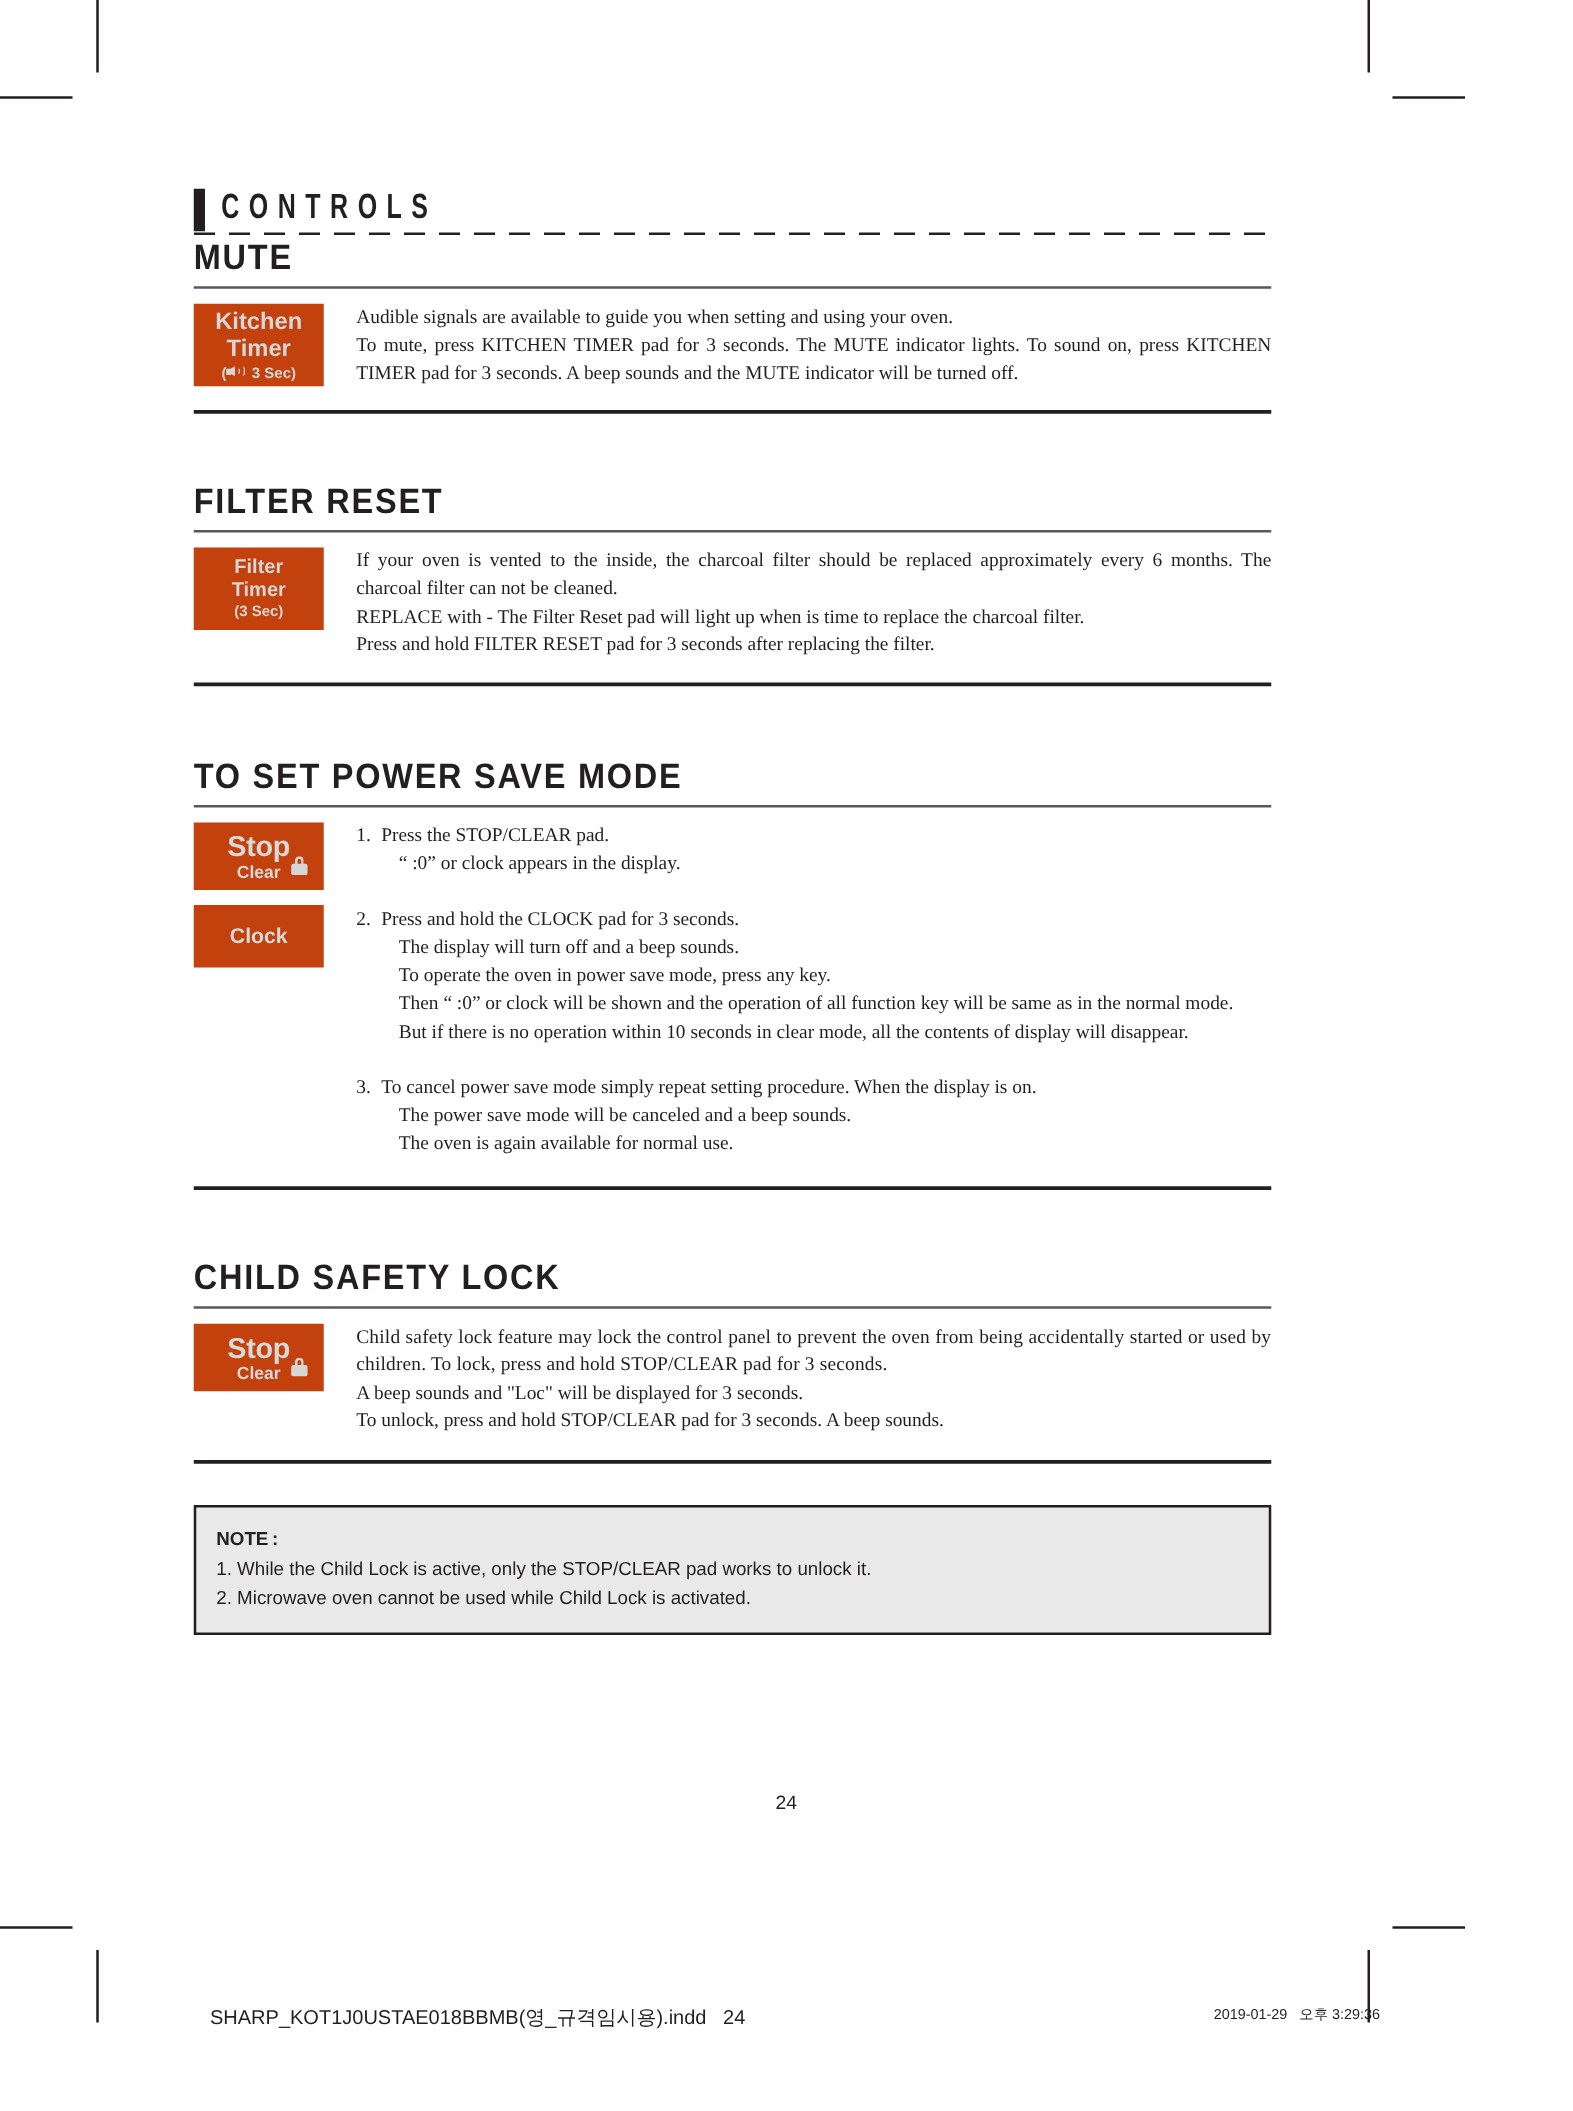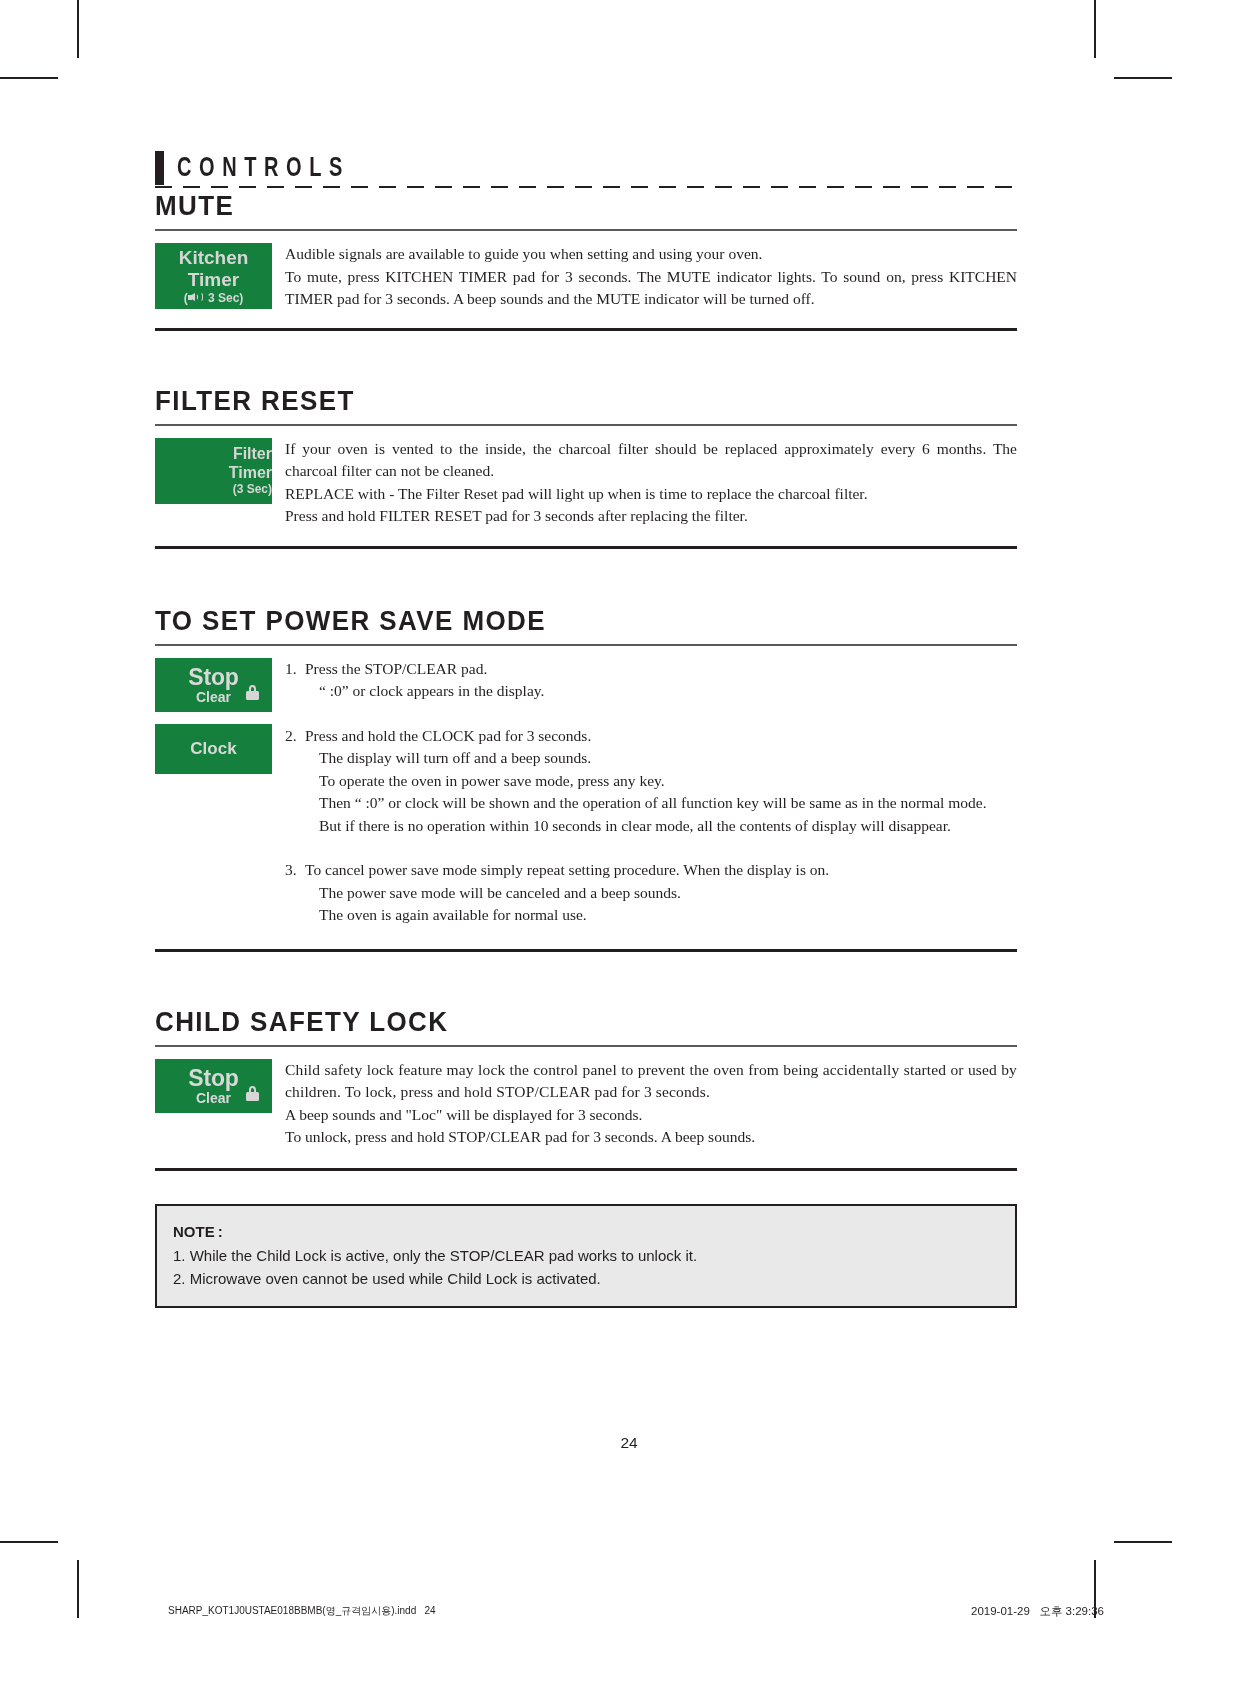--- a/index.html
+++ b/index.html
@@ -61,41 +61,41 @@
   }
   .rule-thin { width: 862px; height: 2px; background: #58595b; }
   .rule-thick { width: 862px; height: 3px; background: #231f20; }
 
   
   .row { display: flex; align-items: flex-start; }
   .padcol { width: 130px; flex: 0 0 130px; }
 
   
   .pad {
-    width: 117px;
-    background: #15803d;
+    width: 104px;
+    background: #c2410c;
     color: #d9d9d9;
     text-align: center;
     font-family: "Liberation Sans", sans-serif;
     display: flex;
     flex-direction: column;
     align-items: center;
     justify-content: center;
   }
   .pad .big {
     font-size: 19px; font-weight: bold; line-height: 1.15; color:#d6d6d6;
   }
   .pad .mid {
     font-size: 16px; font-weight: bold; line-height: 1.15; color:#d6d6d6;
   }
   .pad .small {
     font-size: 12px; font-weight: bold; line-height: 1.3; color:#d6d6d6;
   }
   .pad-kitchen { height: 66px; padding: 6px 0 5px; }
-  .pad-filter  { height: 66px; padding: 7px 0 5px; align-items: flex-end; }
+  .pad-filter  { height: 66px; padding: 7px 0 5px; }
   .pad-stop    { height: 54px; position: relative; padding-top: 3px; }
   .pad-clock   { height: 50px; }
   .pad-stop .stop-big { font-size: 23px; font-weight: bold; letter-spacing:-0.2px; line-height:1.0; }
   .pad-stop .stop-sub { font-size: 14px; font-weight: bold; line-height: 1.1; margin-top:1px; }
   .pad-clock .clock-lbl { font-size: 17px; font-weight: bold; }
   .lock-ico {
     position: absolute; right: 13px; bottom: 12px;
     width: 13px; height: 15px;
   }
   .lock-ico .body { position:absolute; left:0; bottom:0; width:13px; height:9px; background:#d6d6d6; border-radius:1.5px; }
@@ -147,21 +147,21 @@
 
   
   .pageno {
     position: absolute; left: 0; top: 1434px; width: 1258px;
     text-align: center; font-size: 15.5px; color: #231f20;
   }
 
   
   .footer-left {
     position: absolute; left: 168px; top: 1604px;
-    font-size: 10px; color: #231f20;
+    font-size: 16px; color: #231f20;
     font-family: "Liberation Sans", sans-serif;
     white-space: pre;
   }
   .footer-right {
     position: absolute; right: 154px; top: 1604px;
     font-size: 11.5px; color: #231f20;
     font-family: "Liberation Sans", sans-serif;
     white-space: pre;
   }
 </style>

